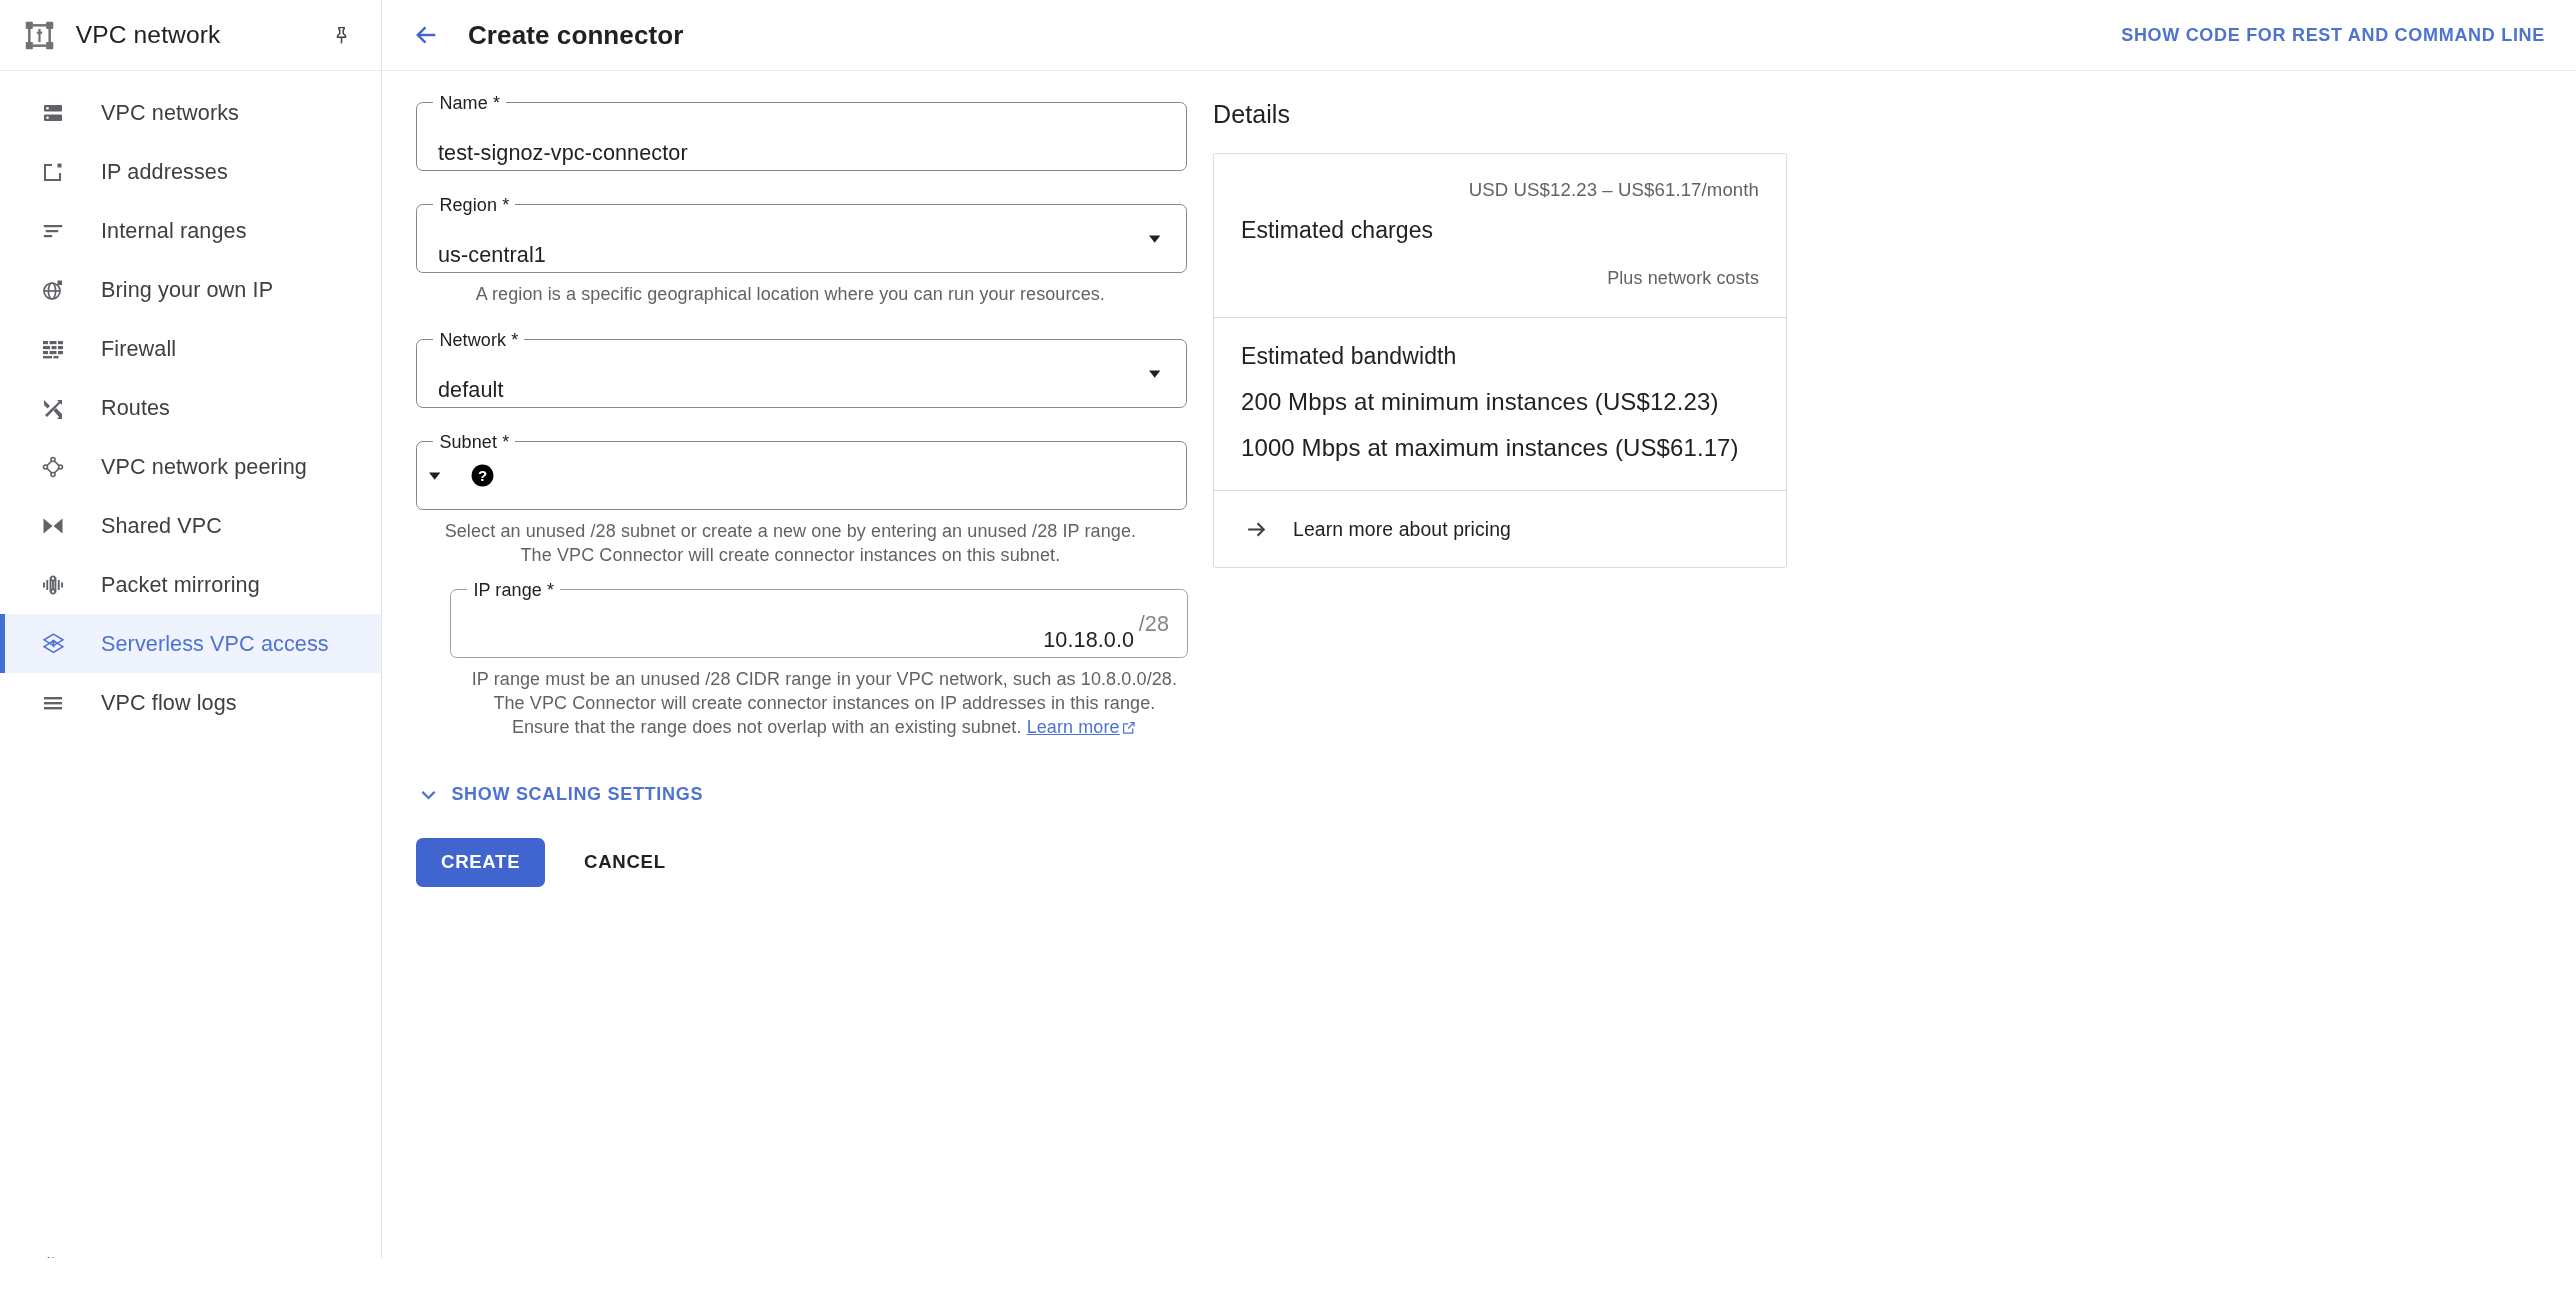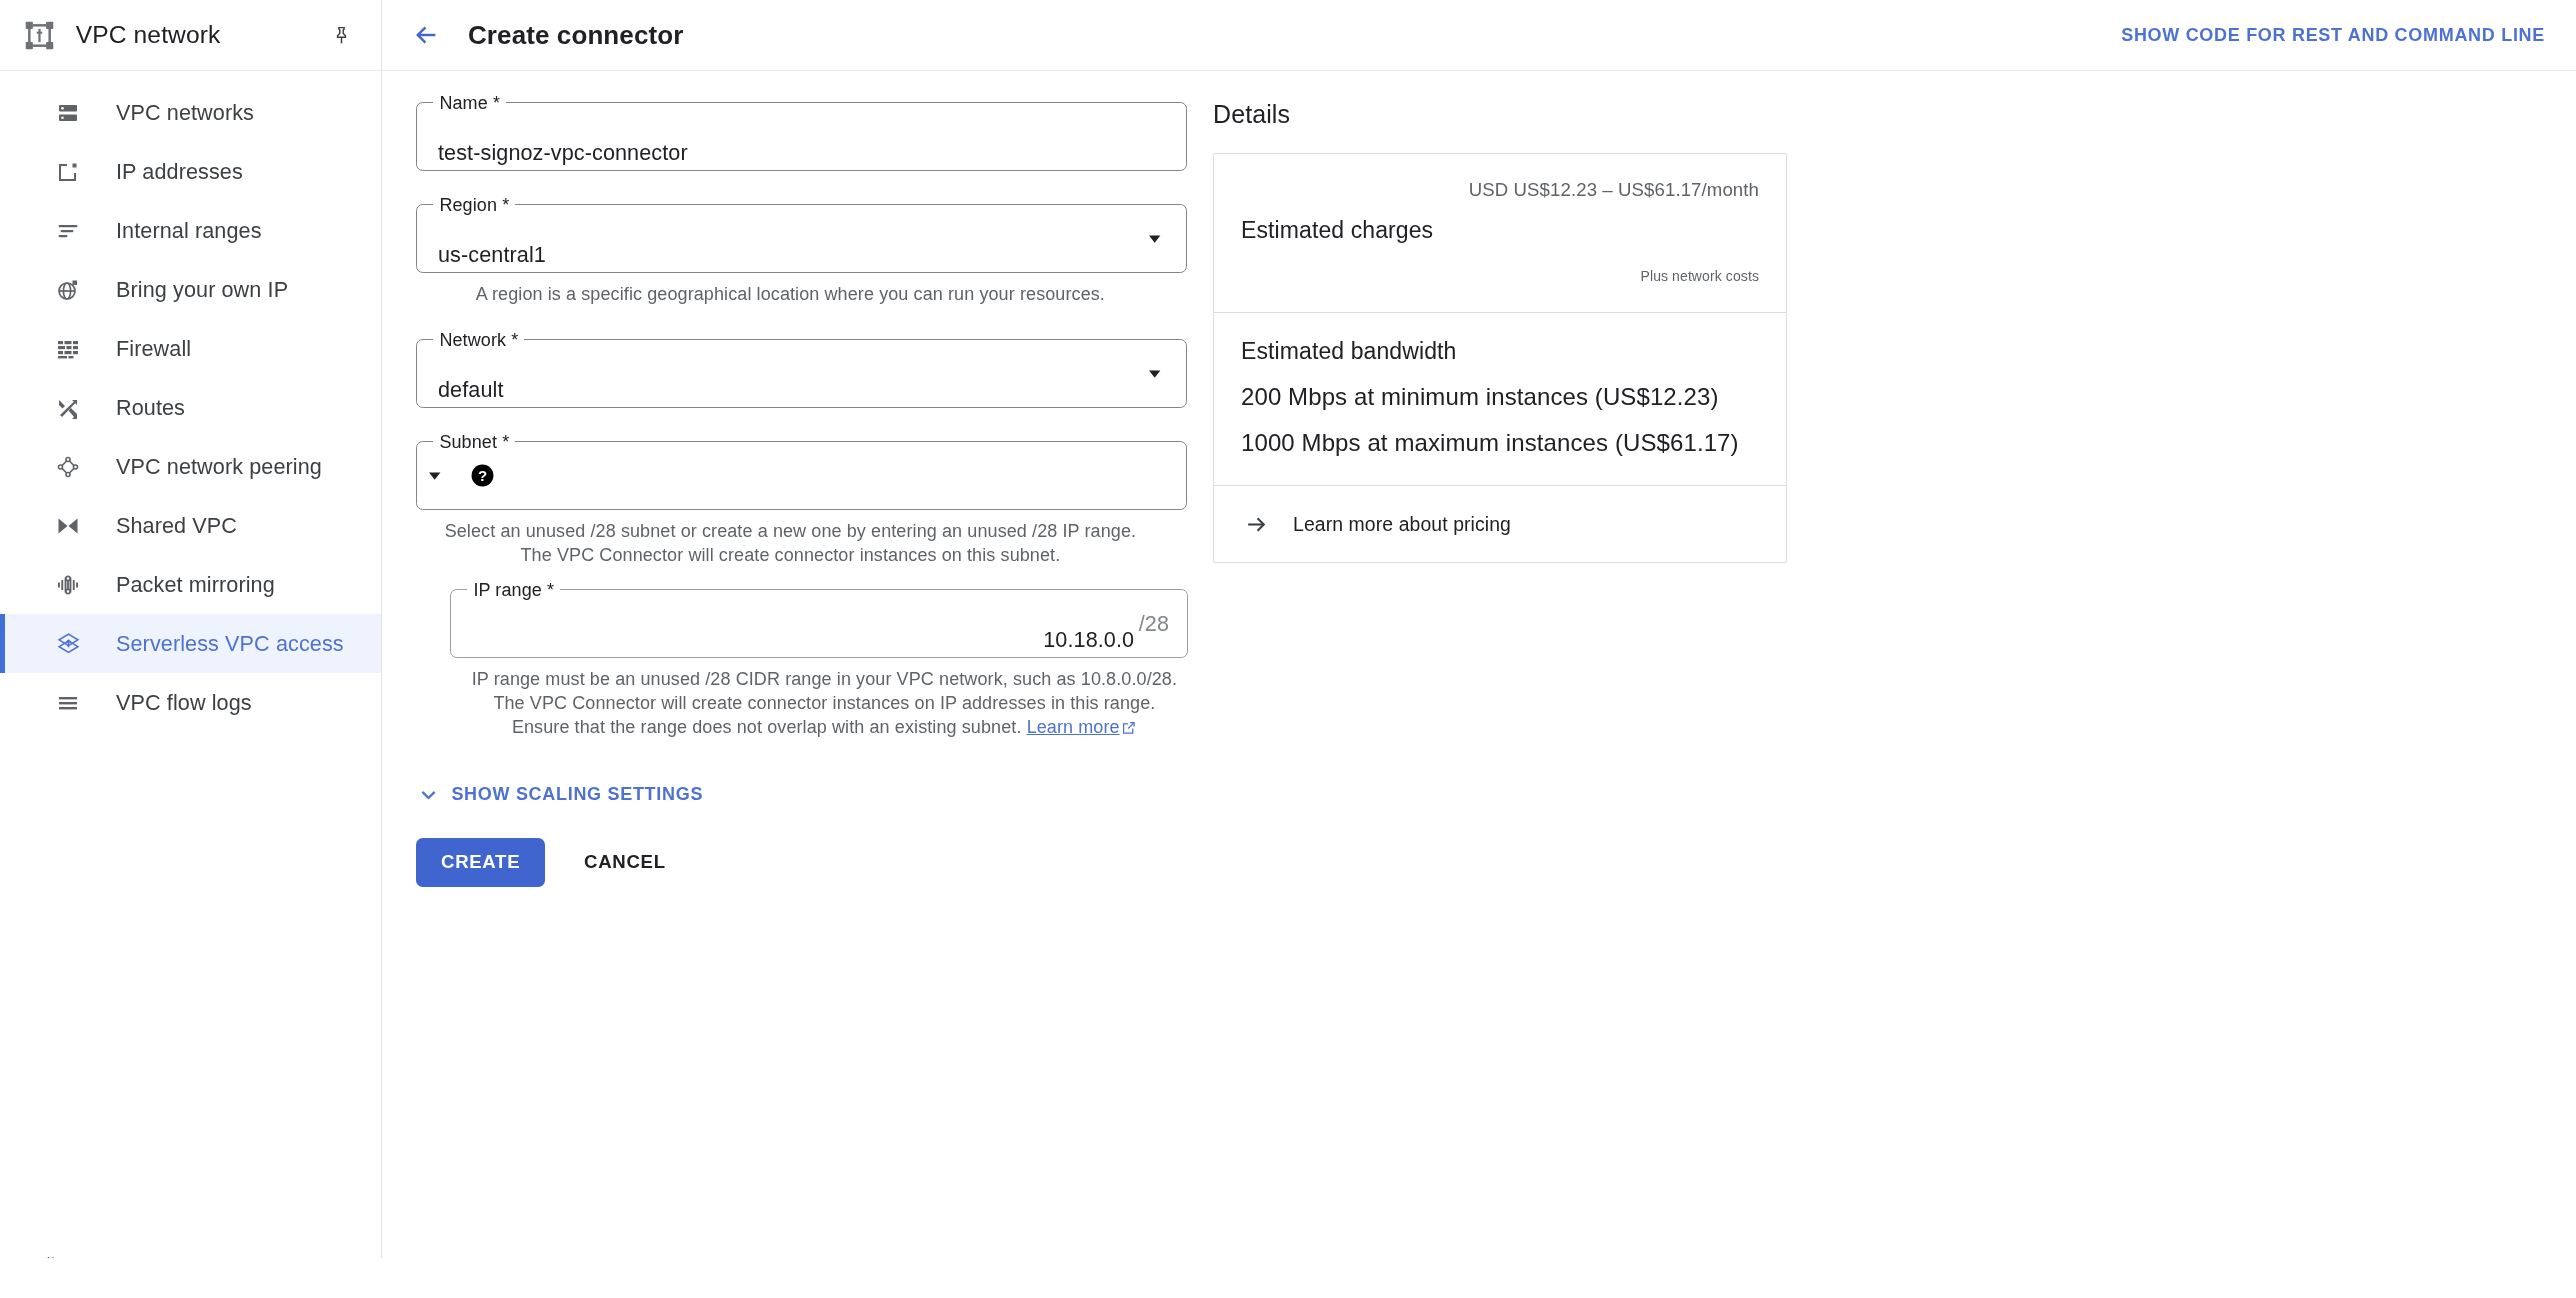--- a/index.html
+++ b/index.html
@@ -50,21 +50,21 @@
     display: flex; align-items: center; justify-content: center;
     cursor: pointer;
   }
 
   .nav-list { padding-top: 12px; }
   .nav-item {
     position: relative;
     height: 59px;
     display: flex;
     align-items: center;
-    padding-left: 54px;
+    padding-left: 39px;
     cursor: pointer;
     user-select: none;
   }
   .nav-item .nav-icon {
     width: 28px; height: 28px;
     flex: 0 0 28px;
     display: flex; align-items: center; justify-content: center;
     color: #5f6368;
   }
   .nav-item .nav-label {
@@ -311,21 +311,21 @@
     margin-bottom: 16.4px;
   }
   .card-heading {
     font-size: 23px;
     color: #202124;
     letter-spacing: 0.1px;
     margin-bottom: 18px;
   }
   .plus-costs {
     text-align: right;
-    font-size: 14px;
+    font-size: 18px;
     color: #5f6368;
     letter-spacing: 0.1px;
     margin-top: 24px;
   }
   .bw-line {
     font-size: 24px;
     color: #202124;
     letter-spacing: 0.1px;
     margin-top: 18px;
   }

